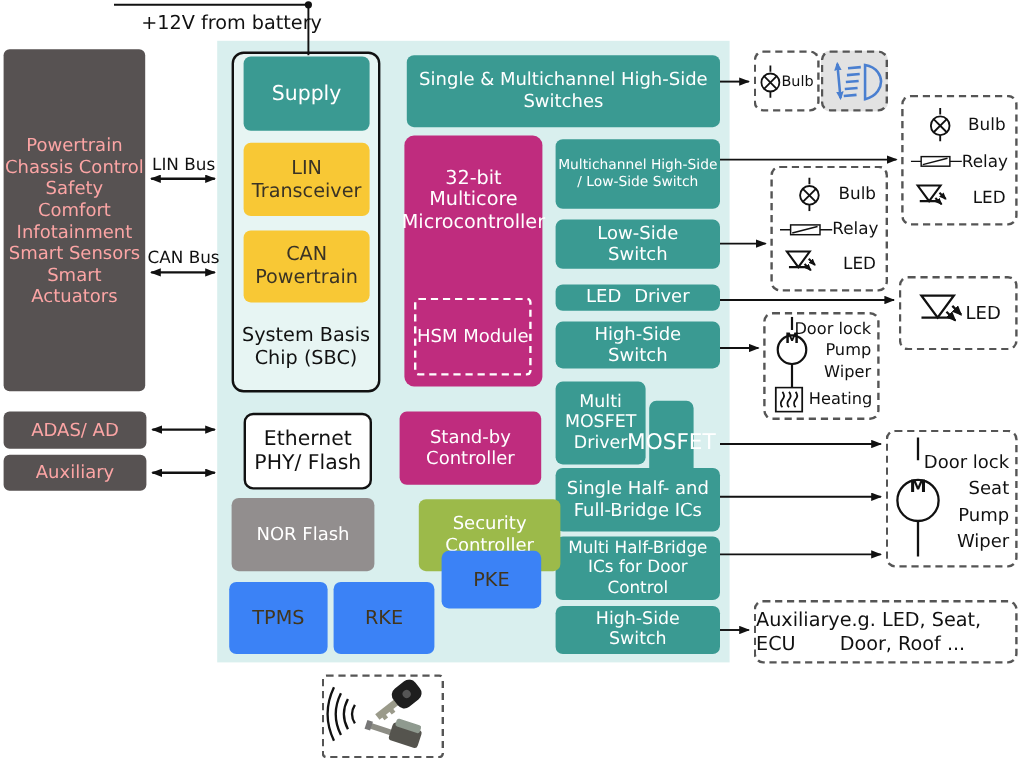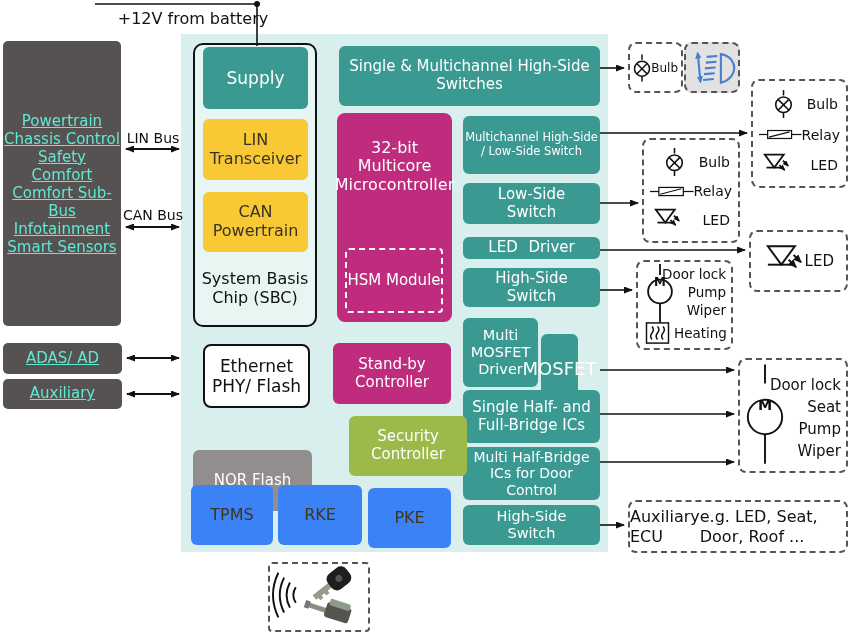--- a/index.html
+++ b/index.html
@@ -6,21 +6,21 @@
   #canvas{position:relative;width:850px;height:637px;background:#ffffff;overflow:hidden;
           font-family:"DejaVu Sans","Liberation Sans",sans-serif;color:#111;}
   .box{position:absolute;box-sizing:border-box;display:flex;align-items:center;justify-content:center;
        text-align:center;border-radius:6px;line-height:1.18;}
   .teal{background:#3a9a92;color:#fff;}
   .yellow{background:#f8c835;color:#3a3325;}
   .magenta{background:#bf2c7e;color:#fff;}
   .green{background:#9cba4a;color:#fff;margin-left:16px;}
   .orange{background:#3b82f6;color:#42351c;}
   .grayb{background:#928e8e;color:#fff;}
-  .darkb{background:#575252;color:#5eead4;border-radius:5px;text-decoration:underline;}
+  .darkb{background:#575252;color:#fca5a5;border-radius:5px;}
   .whiteb{background:#fff;color:#111;border:2px solid #111;}
   .dashed{position:absolute;box-sizing:border-box;border:2px dashed #555;border-radius:8px;background:#fff;}
   .panel{position:absolute;background:#d9efee;}
   .lbl{position:absolute;text-align:center;}
   .row{display:flex;align-items:center;justify-content:space-between;padding:0 7px;}
   svg{display:block;}
   #wires{position:absolute;left:0;top:0;z-index:6;pointer-events:none;}
   .layer{position:absolute;left:0;top:0;z-index:2;}
 </style>
 </head>
@@ -46,23 +46,23 @@
 
   <div class="layer">
 
     <div class="lbl" style="left:108px;top:9px;width:170px;font-size:16px;">+12V from battery</div>
 
     <div class="box darkb" style="left:3px;top:41px;width:118px;height:285px;flex-direction:column;font-size:15px;">
       <div style="line-height:18px;">Powertrain</div>
       <div style="line-height:18px;">Chassis Control</div>
       <div style="line-height:18px;">Safety</div>
       <div style="line-height:18px;">Comfort</div>
-      <div style="line-height:18px;">Comfort Sub-Bus</div>
       <div style="line-height:18px;">Infotainment</div>
       <div style="line-height:18px;">Smart Sensors</div>
+      <div style="line-height:18px;">Smart Actuators</div>
     </div>
 
     <div class="lbl" style="left:124px;top:130px;width:58px;font-size:14px;">LIN Bus</div>
     <div class="lbl" style="left:121px;top:207px;width:64px;font-size:14px;">CAN Bus</div>
 
     <div class="box darkb" style="left:3px;top:343px;width:119px;height:31px;font-size:15px;">ADAS/ AD</div>
     <div class="box darkb" style="left:3px;top:379px;width:119px;height:30px;font-size:15px;">Auxiliary</div>
 
     <div style="position:absolute;left:193px;top:43px;width:124px;height:284px;box-sizing:border-box;border:2px solid #111;border-radius:10px;background:#e7f5f3;"></div>
     <div class="box teal" style="left:203px;top:47px;width:105px;height:62px;font-size:17px;">Supply</div>
@@ -90,27 +90,27 @@
     </div>
     <div class="box teal" style="left:541px;top:334px;width:37px;height:69px;font-size:18px;">MOSFET</div>
     <div class="box teal" style="left:463px;top:390px;width:137px;height:53px;font-size:15px;">Single Half- and Full-Bridge ICs</div>
     <div class="box teal" style="left:463px;top:447px;width:137px;height:53px;font-size:14px;overflow:hidden;">Multi Half-Bridge ICs for Door Control</div>
     <div class="box teal" style="left:463px;top:505px;width:137px;height:40px;font-size:14.5px;">
       <div style="width:80px;">High-Side Switch</div>
     </div>
 
     <div class="box whiteb" style="left:203px;top:344px;width:107px;height:64px;border-radius:8px;font-size:17px;">Ethernet PHY/ Flash</div>
     <div class="box magenta" style="left:333px;top:343px;width:118px;height:61px;font-size:15px;">Stand-by Controller</div>
-    <div class="box grayb" style="left:193px;top:415px;width:119px;height:61px;font-size:15px;margin-top:35px;">NOR Flash</div>
+    <div class="box grayb" style="left:193px;top:415px;width:119px;height:61px;font-size:15px;">NOR Flash</div>
     <div class="box green" style="left:333px;top:416px;width:118px;height:60px;font-size:15px;">
       <div style="width:80px;">Security Controller</div>
     </div>
     <div class="box orange" style="left:191px;top:485px;width:82px;height:60px;font-size:16px;">TPMS</div>
     <div class="box orange" style="left:278px;top:485px;width:84px;height:60px;font-size:16px;">RKE</div>
-    <div class="box orange" style="left:368px;top:488px;width:83px;height:60px;font-size:16px;">PKE</div>
+    <div class="box orange" style="left:368px;top:459px;width:83px;height:48px;font-size:16px;">PKE</div>
 
     <div class="dashed row" style="left:628px;top:42px;width:55px;height:51px;padding:0 3px;">
       <svg width="18" height="30" viewBox="0 0 24 36">
         <g stroke="#111" stroke-width="2" fill="none">
           <line x1="12" y1="0" x2="12" y2="7"></line>
             <circle cx="12" cy="19" r="10"></circle>
           <line x1="5" y1="12" x2="19" y2="26"></line>
             <line x1="19" y1="12" x2="5" y2="26"></line>
           <line x1="12" y1="29" x2="12" y2="36"></line>
         </g>

